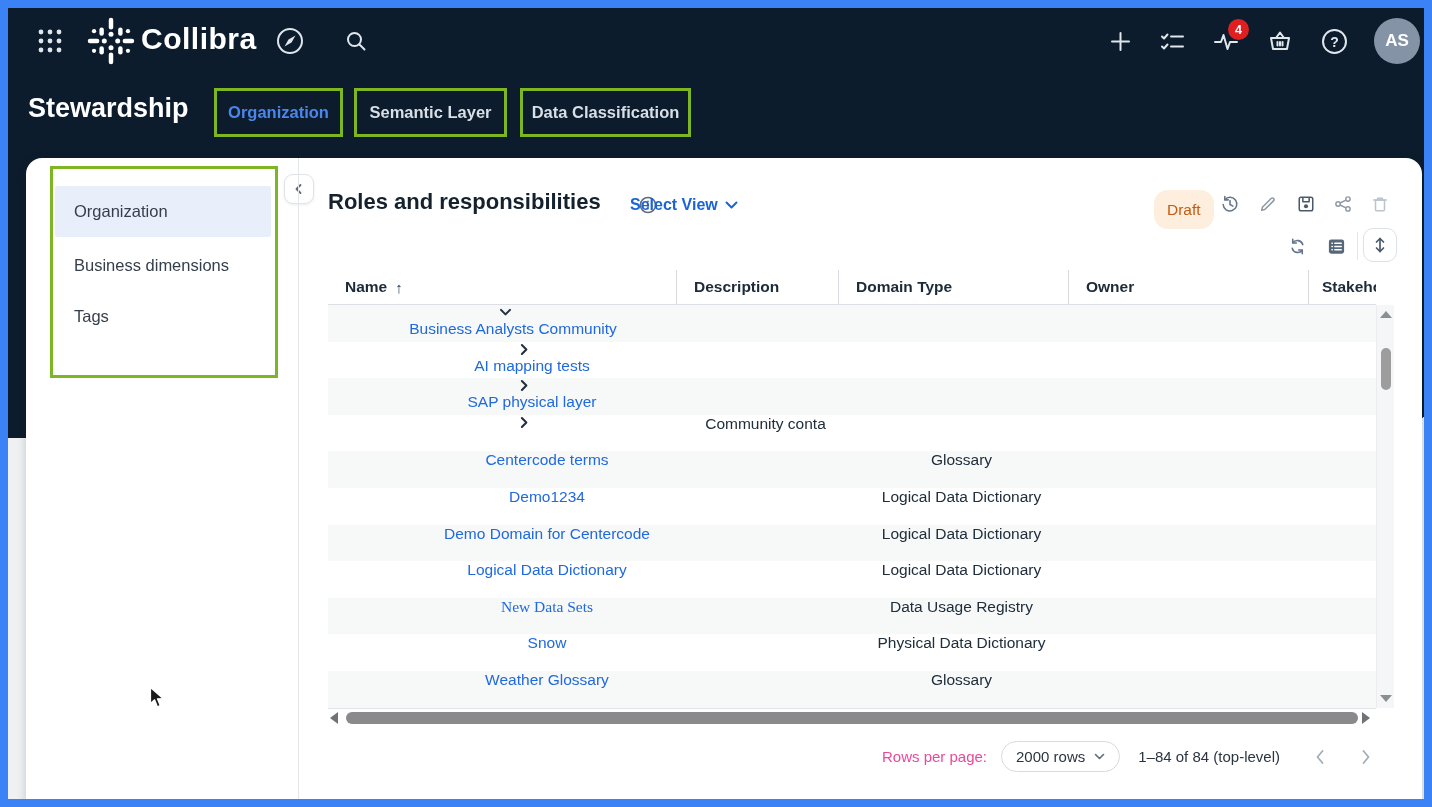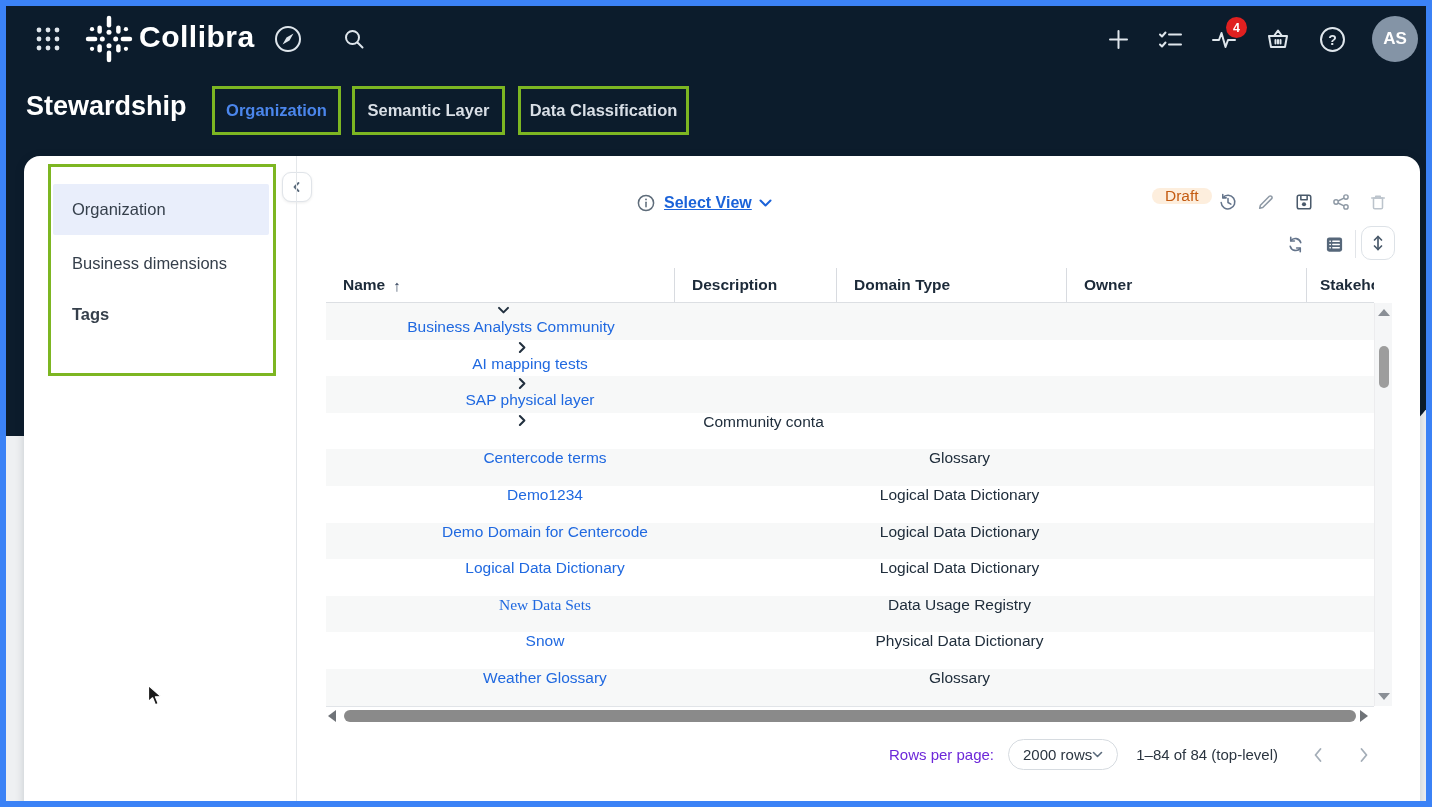--- a/index.html
+++ b/index.html
@@ -1,19 +1,19 @@
 <!DOCTYPE html>
 <html><head>
 <meta charset="utf-8">
 <style>
   * { margin:0; padding:0; box-sizing:border-box; }
   html,body { width:1432px; height:807px; }
   body { font-family:"Liberation Sans","DejaVu Sans",sans-serif; overflow:hidden; }
   .screen { position:relative; width:1432px; height:807px; background:#eef0f2; overflow:hidden;
-            border:6px solid #3b82f6; }
+            border:8px solid #3b82f6; }
   
   .bg-dark { position:absolute; left:0; top:0; width:1432px; height:430px; background:#0c1c2c;
              border-bottom-right-radius:64px; }
   
   .topbar { position:absolute; left:0; top:0; width:1432px; height:66px; }
   .tb-item { position:absolute; display:flex; align-items:center; justify-content:center; cursor:pointer; }
   .brand-text { position:absolute; left:133px; top:14px; color:#ffffff; font-size:30px; font-weight:600; letter-spacing:.5px; }
   .badge { position:absolute; left:1220px; top:11px; min-width:21px; height:21px; border-radius:11px;
            background:#e02020; color:#fff; font-size:12.5px; font-weight:700; display:flex; align-items:center; justify-content:center; }
   .avatar { position:absolute; left:1366px; top:10px; width:46px; height:46px; border-radius:50%;
@@ -32,23 +32,23 @@
   .side-divider { position:absolute; left:272px; top:0; bottom:0; width:1px; background:#e4e7ea; }
   .green-sidebar-box { position:absolute; left:24px; top:8px; width:228px; height:212px; border:3px solid #7db622; }
   .side-item { position:absolute; left:29px; width:216px; height:48px; display:flex; align-items:center;
                padding-left:19px; font-size:16.5px; color:#353f4b; border-radius:2px; cursor:pointer; }
   .side-item.selected { background:#e9eefb; height:51px; }
   .collapse-btn { position:absolute; left:258px; top:16px; width:30px; height:30px; background:#fff; border:1px solid #e0e4e9;
                   border-radius:9px; display:flex; align-items:center; justify-content:center; box-shadow:0 1px 3px rgba(0,0,0,.08); cursor:pointer; }
   
   .page-title { position:absolute; left:302px; top:31px; font-size:22px; font-weight:700; color:#15222e; }
   .info-ic { position:absolute; left:613px; top:38px; cursor:pointer; }
-  .select-view { position:absolute; left:640px; top:38px; display:flex; align-items:center; gap:7px;
-                 color:#1b63d9; font-size:16px; font-weight:600; cursor:pointer;text-decoration:underline; }
-  .draft-badge { position:absolute; left:1128px; top:32px; height:16px; padding:0 13px; border-radius:14px;
+  .select-view { position:absolute; left:604px; top:38px; display:flex; align-items:center; gap:7px;
+                 color:#1b63d9; font-size:16px; font-weight:600; cursor:pointer; }
+  .draft-badge { position:absolute; left:1128px; top:32px; height:39px; padding:0 13px; border-radius:14px;
                  background:#fdeedd; color:#c45c13; font-size:15.5px; display:flex; align-items:center; }
   .tool-ic { position:absolute; top:37px; width:18px; height:18px; cursor:pointer; }
   .tool-ic2 { position:absolute; top:79px; width:19px; height:19px; cursor:pointer; }
   .tool-div { position:absolute; left:1331px; top:74px; width:1px; height:28px; background:#e2e5e9; }
   .expand-btn { position:absolute; left:1337px; top:70px; width:34px; height:34px; border:1px solid #dde2e7; border-radius:10px;
                 display:flex; align-items:center; justify-content:center; cursor:pointer; }
   
   .table { position:absolute; left:302px; top:112px; width:1048px; }
   .thead { display:grid; grid-template-columns:348px 162px 230px 240px 120px; height:35px; border-bottom:1px solid #dcdfe3;
            overflow:hidden; width:1048px; }
@@ -69,22 +69,22 @@
   .vscroll .up, .vscroll .down { position:absolute; left:3px; width:0; height:0; border-left:6px solid transparent; border-right:6px solid transparent; cursor:pointer; }
   .vscroll .up { top:6px; border-bottom:7px solid #8a8f96; }
   .vscroll .down { bottom:6px; border-top:7px solid #8a8f96; }
   .vscroll .thumb { position:absolute; left:4px; top:43px; width:10px; height:42px; border-radius:5px; background:#9d9d9d; cursor:grab; }
   .hscroll { position:absolute; left:304px; top:552px; width:1046px; height:15px; display:flex; align-items:center; }
   .hscroll .left { width:0; height:0; border-top:6px solid transparent; border-bottom:6px solid transparent; border-right:8px solid #6f7378; cursor:pointer; }
   .hscroll .right { width:0; height:0; border-top:6px solid transparent; border-bottom:6px solid transparent; border-left:8px solid #6f7378; cursor:pointer; margin-left:4px; }
   .hscroll .thumb { margin-left:8px; width:1012px; height:12px; border-radius:6px; background:#8a8a8a; cursor:grab; }
   
   .tfooter { position:absolute; top:583px; right:44px; height:31px; display:flex; align-items:center; gap:14px; }
-  .rpp-label { font-size:15px; color:#6d28d9; }
-  .rpp-select { height:31px; padding:12px 14px; border:1px solid #d6dbe0; border-radius:16px; display:flex; align-items:center; 
+  .rpp-label { font-size:15px; color:#ec4899; }
+  .rpp-select { height:31px; padding:12px 14px; border:1px solid #d6dbe0; border-radius:16px; display:flex; align-items:center; gap:9px;
                 font-size:15px; color:#2b3540; cursor:pointer; }
   .range { font-size:15px; color:#2b3540; margin-left:4px; }
   .pg-btn { width:24px; height:24px; display:flex; align-items:center; justify-content:center; cursor:pointer; }
   
   .mouse { position:absolute; left:141px; top:678px; pointer-events:none; }
 </style>
 </head>
 <body>
 
 <div class="screen">
@@ -182,28 +182,29 @@
   <div class="app-title">Stewardship</div>
   <div class="tabbox tab1 active">Organization</div>
   <div class="tabbox tab3">Data Classification</div>
   <div class="tabbox tab2">Semantic Layer</div>
 
   <div class="panel">
 
     <div class="green-sidebar-box"></div>
     <div class="side-item selected" style="top:28px;">Organization</div>
     <div class="side-item" style="top:83px;">Business dimensions</div>
-    <div class="side-item" style="top:134px;font-weight:bold;">Tags</div>
+    <div class="side-item" style="top:134px;">Tags</div>
     <div class="collapse-btn">
       <svg width="12" height="12" viewBox="0 0 12 12" fill="none" stroke="#5b6b7c" stroke-width="1.8" stroke-linecap="round" stroke-linejoin="round">
         <polyline points="7.5,2 3.5,6 7.5,10"></polyline>
         </svg>
     </div>
     <div class="side-divider"></div>
 
+    <div class="page-title">Roles and responsibilities</div>
     <div class="info-ic">
       <svg width="18" height="18" viewBox="0 0 18 18" fill="none" stroke="#5e6c7a" stroke-width="1.5" stroke-linecap="round">
         <circle cx="9" cy="9" r="7.6"></circle>
           <line x1="9" y1="8.2" x2="9" y2="12.8"></line>
           <circle cx="9" cy="5.4" r="0.9" fill="#5e6c7a" stroke="none"></circle>
         </svg>
     </div>
     <div class="select-view">
       <span>Select View</span>
       <svg width="13" height="9" viewBox="0 0 13 9" fill="none" stroke="#1b63d9" stroke-width="2" stroke-linecap="round" stroke-linejoin="round">

